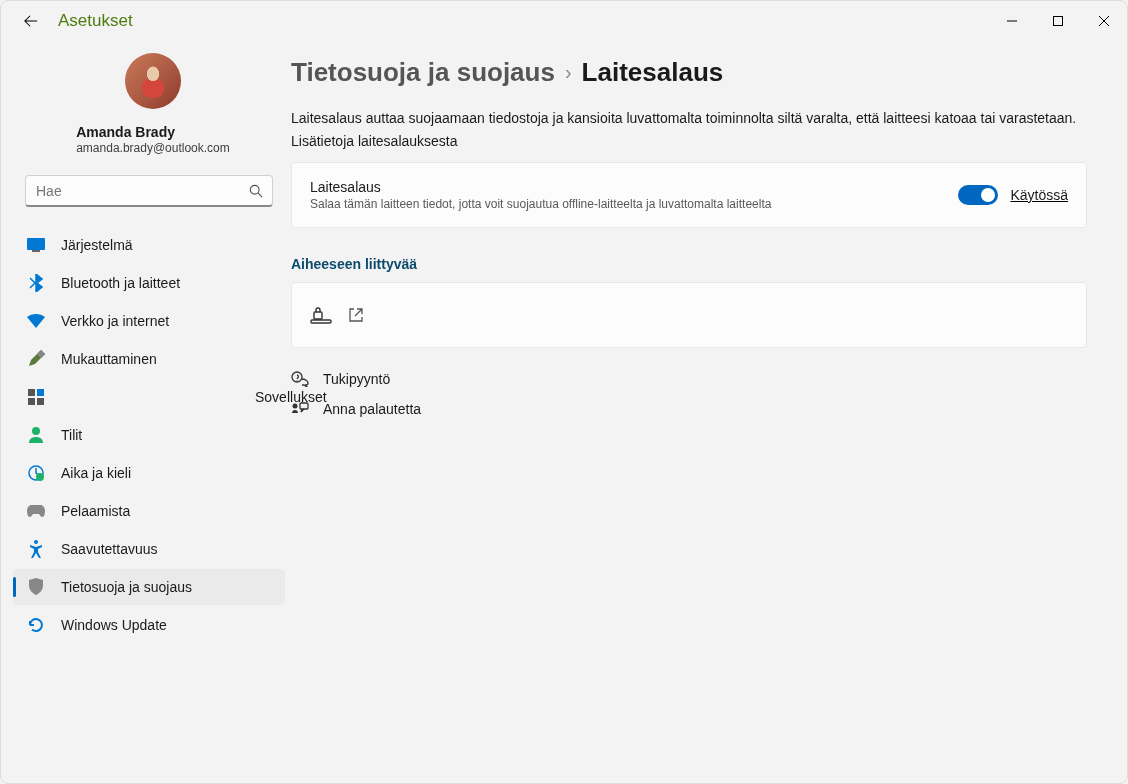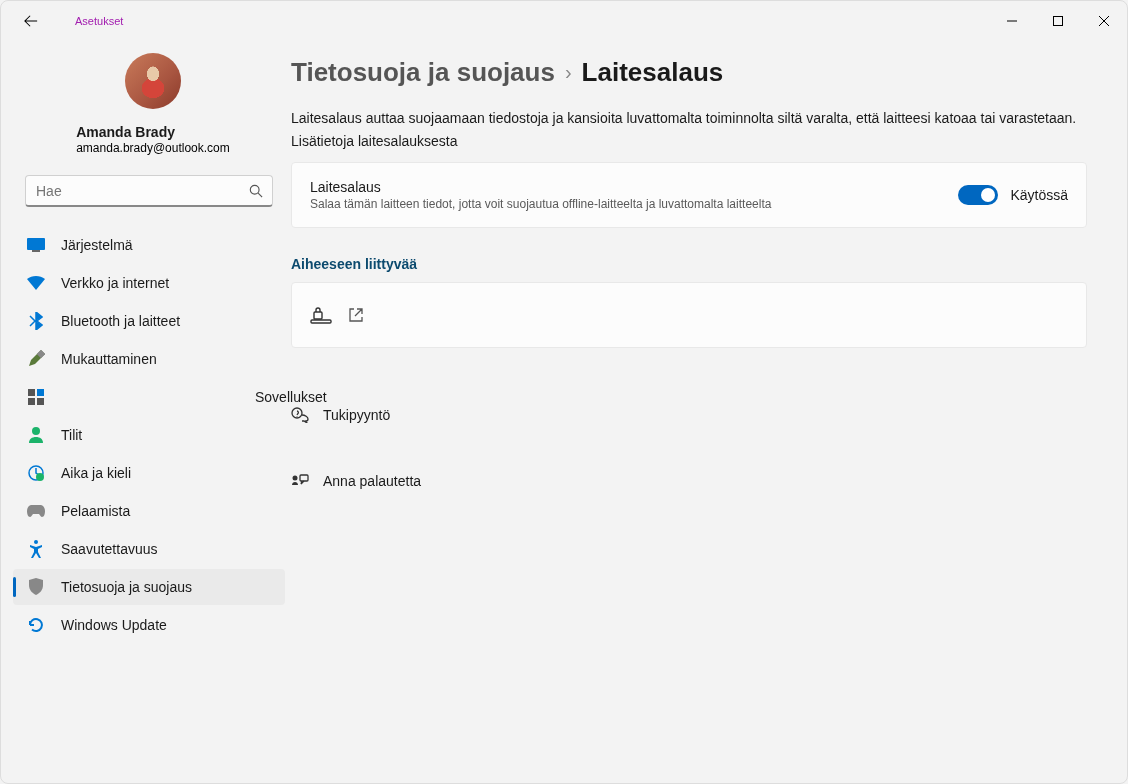--- a/index.html
+++ b/index.html
@@ -1,34 +1,34 @@
 <!DOCTYPE html>
 <html><head>
 <meta charset="utf-8">
 <style>
 * { margin: 0; padding: 0; box-sizing: border-box; font-family: "Segoe UI", -apple-system, sans-serif; }
 body { background: #f3f3f3; width: 1128px; height: 784px; overflow: hidden; border-radius: 8px; border: 1px solid #ddd; }
 
 .titlebar { height: 40px; display: flex; align-items: center; padding-left: 18px; }
 .back-btn { width: 24px; height: 24px; display: flex; align-items: center; justify-content: center; cursor: pointer; }
 .back-btn svg { width: 14px; height: 14px; }
-.app-title { font-size: 11px; margin-left: 32px; color: #a21caf; }
+.app-title { font-size: 17px; margin-left: 15px; color: #4d7c0f; }
 .win-controls { margin-left: auto; display: flex; }
 .win-btn { width: 46px; height: 40px; display: flex; align-items: center; justify-content: center; cursor: pointer; }
 .win-btn svg { width: 10px; height: 10px; }
 
 .content { display: flex; height: calc(100% - 40px); }
 
 .sidebar { width: 290px; padding: 8px 6px 0 12px; flex-shrink: 0; }
 .profile { display: flex; align-items: center; padding: 4px 10px 18px 18px; gap: 14px; flex-direction: column; }
 .avatar { width: 56px; height: 56px; border-radius: 50%; background: linear-gradient(135deg, #c97b5a 0%, #a85540 60%, #8b3a2a 100%); position: relative; overflow: hidden; }
 .avatar::after { content: ""; position: absolute; left: 14px; top: 10px; width: 28px; height: 36px; background: radial-gradient(ellipse 10px 12px at 50% 30%, #e8c9a8 0%, #e8c9a8 60%, transparent 62%), radial-gradient(ellipse 16px 14px at 50% 70%, #d4453a 0%, #d4453a 70%, transparent 72%); }
 .profile-text { line-height: 1.3; }
 .profile-name { font-size: 14px; font-weight: 600; color: #1a1a1a; }
-.profile-email { font-size: 12px; color: #000000; }
+.profile-email { font-size: 12px; color: #404040; }
 
 .search-box { margin: 0 12px 20px 12px; position: relative; }
 .search-input { width: 100%; height: 32px; border: 1px solid #d0d0d0; border-bottom: 2px solid #888; border-radius: 4px; background: #fcfcfc; padding: 2px 32px 0 10px; font-size: 14px; outline: none; }
 .search-icon { position: absolute; right: 10px; top: 50%; transform: translateY(-50%); width: 14px; height: 14px; color: #555; }
 
 .nav { display: flex; flex-direction: column; gap: 2px; }
 .nav-item { display: flex; align-items: center; height: 36px; padding: 0 14px; border-radius: 4px; cursor: pointer; gap: 16px; font-size: 14px; color: #1a1a1a; position: relative; }
 .nav-item.active { background: #eaeaea; }
 .nav-item.active::before { content: ""; position: absolute; left: 0; top: 8px; bottom: 8px; width: 3px; background: #0067c0; border-radius: 2px; }
 .nav-icon { width: 18px; height: 18px; display: flex; align-items: center; justify-content: center; }
@@ -41,30 +41,30 @@
 
 .desc { font-size: 14px; color: #1a1a1a; line-height: 1.5; margin-bottom: 2px; }
 .desc-link { color: #1a1a1a; cursor: pointer; text-decoration: none; }
 
 .card { background: #fcfcfc; border: 1px solid #e8e8e8; border-radius: 4px; margin-top: 10px; }
 .card-row { display: flex; align-items: center; padding: 14px 18px; min-height: 64px; gap: 16px; }
 .card-icon { width: 22px; display: flex; justify-content: center; color: #333; flex-shrink: 0; }
 .card-text { flex: 1; }
 .card-title { font-size: 14px; color: #1a1a1a; }
 .card-sub { font-size: 12px; color: #5a5a5a; margin-top: 2px; }
-.card-control { display: flex; align-items: center; gap: 12px; }
+.card-control { display: flex; align-items: center; gap: 12px; text-decoration: underline; }
 .toggle-label { font-size: 14px; color: #1a1a1a; }
 .toggle { width: 40px; height: 20px; background: #0067c0; border-radius: 10px; position: relative; cursor: pointer; }
 .toggle::after { content: ""; position: absolute; right: 3px; top: 3px; width: 14px; height: 14px; background: #fff; border-radius: 50%; }
 .ext-link { width: 16px; height: 16px; color: #555; }
 
 .section-header { font-size: 14px; font-weight: 700; color: #0c4a6e; margin-top: 28px; margin-bottom: 4px; }
 
 .footer-links { margin-top: 22px; display: flex; flex-direction: column; gap: 12px; }
-.footer-link { display: flex; align-items: center; gap: 14px; font-size: 14px; color: #1a1a1a; cursor: pointer; margin-top: 36px; }
+.footer-link { display: flex; align-items: center; gap: 14px; font-size: 14px; color: #1a1a1a; cursor: pointer; }
 .footer-link .nav-icon { color: #333; }
 </style>
 </head>
 <body>
 
 <div class="titlebar">
   <div class="back-btn">
     <svg viewBox="0 0 16 16" fill="none" stroke="currentColor" stroke-width="1.2">
         <path d="M7 2L1 8l6 6M1 8h14"></path>
       </svg>
@@ -112,34 +112,34 @@
         <span class="nav-icon">
             <svg width="18" height="14" viewBox="0 0 18 14">
               <rect width="18" height="12" rx="1" fill="#0078d4"></rect>
               <rect x="5" y="12" width="8" height="2" fill="#666"></rect>
             </svg>
           </span>
         <span>Järjestelmä</span>
       </div>
       <div class="nav-item">
         <span class="nav-icon">
-            <svg width="18" height="14" viewBox="0 0 18 14" fill="#0078d4">
-              <path d="M9 14L0 3c5-4 13-4 18 0L9 14z"></path>
-            </svg>
-          </span>
-        <span>Verkko ja internet</span>
-      </div>
-      <div class="nav-item">
-        <span class="nav-icon">
             <svg width="14" height="18" viewBox="0 0 14 18" fill="#0078d4">
               <path d="M7 0v18l6-5-5-4 5-4-6-5zM1 4l5 5-5 5" stroke="#0078d4" stroke-width="1.5" fill="none"></path>
               <path d="M7 0l6 5-6 4V0zM7 9l6 4-6 5V9z" fill="#0078d4"></path>
             </svg>
           </span>
         <span>Bluetooth ja laitteet</span>
+      </div>
+      <div class="nav-item">
+        <span class="nav-icon">
+            <svg width="18" height="14" viewBox="0 0 18 14" fill="#0078d4">
+              <path d="M9 14L0 3c5-4 13-4 18 0L9 14z"></path>
+            </svg>
+          </span>
+        <span>Verkko ja internet</span>
       </div>
       <div class="nav-item">
         <span class="nav-icon">
             <svg width="18" height="18" viewBox="0 0 18 18">
               <path d="M2 16l2-6L14 0l4 4L8 14l-6 2z" fill="#5a7a3a"></path>
               <rect x="11" y="1" width="6" height="6" transform="rotate(45 14 4)" fill="#888"></rect>
             </svg>
           </span>
         <span>Mukauttaminen</span>
       </div>

